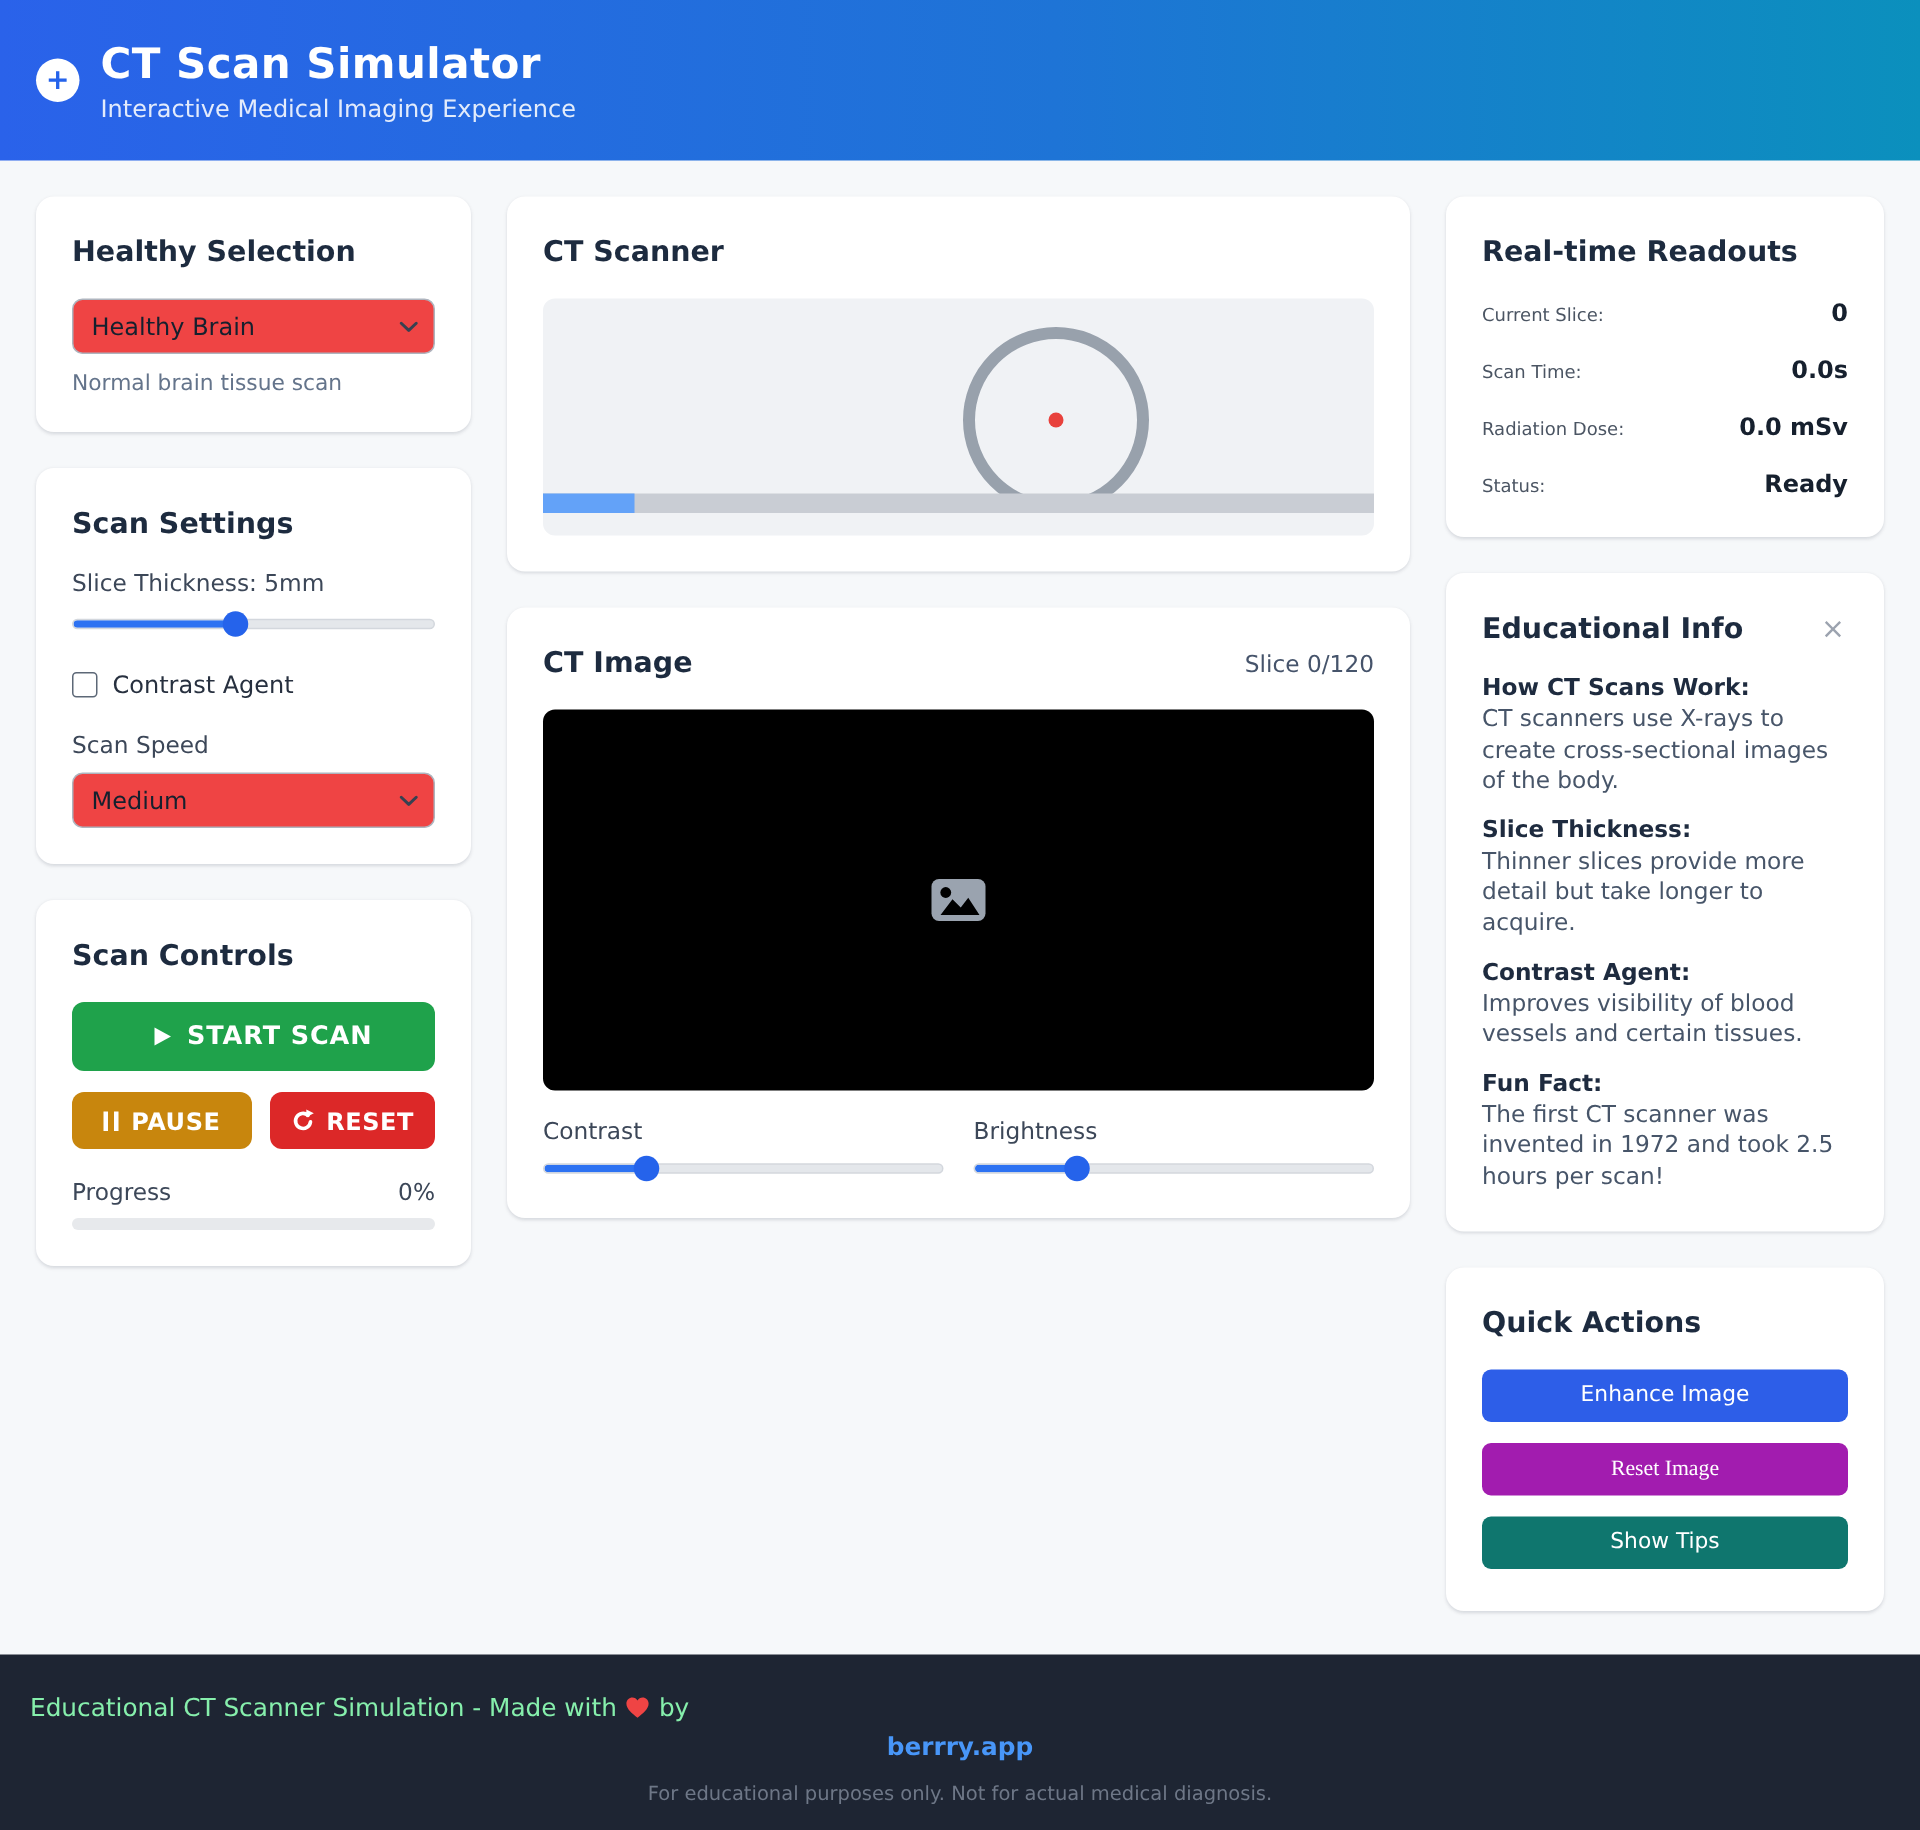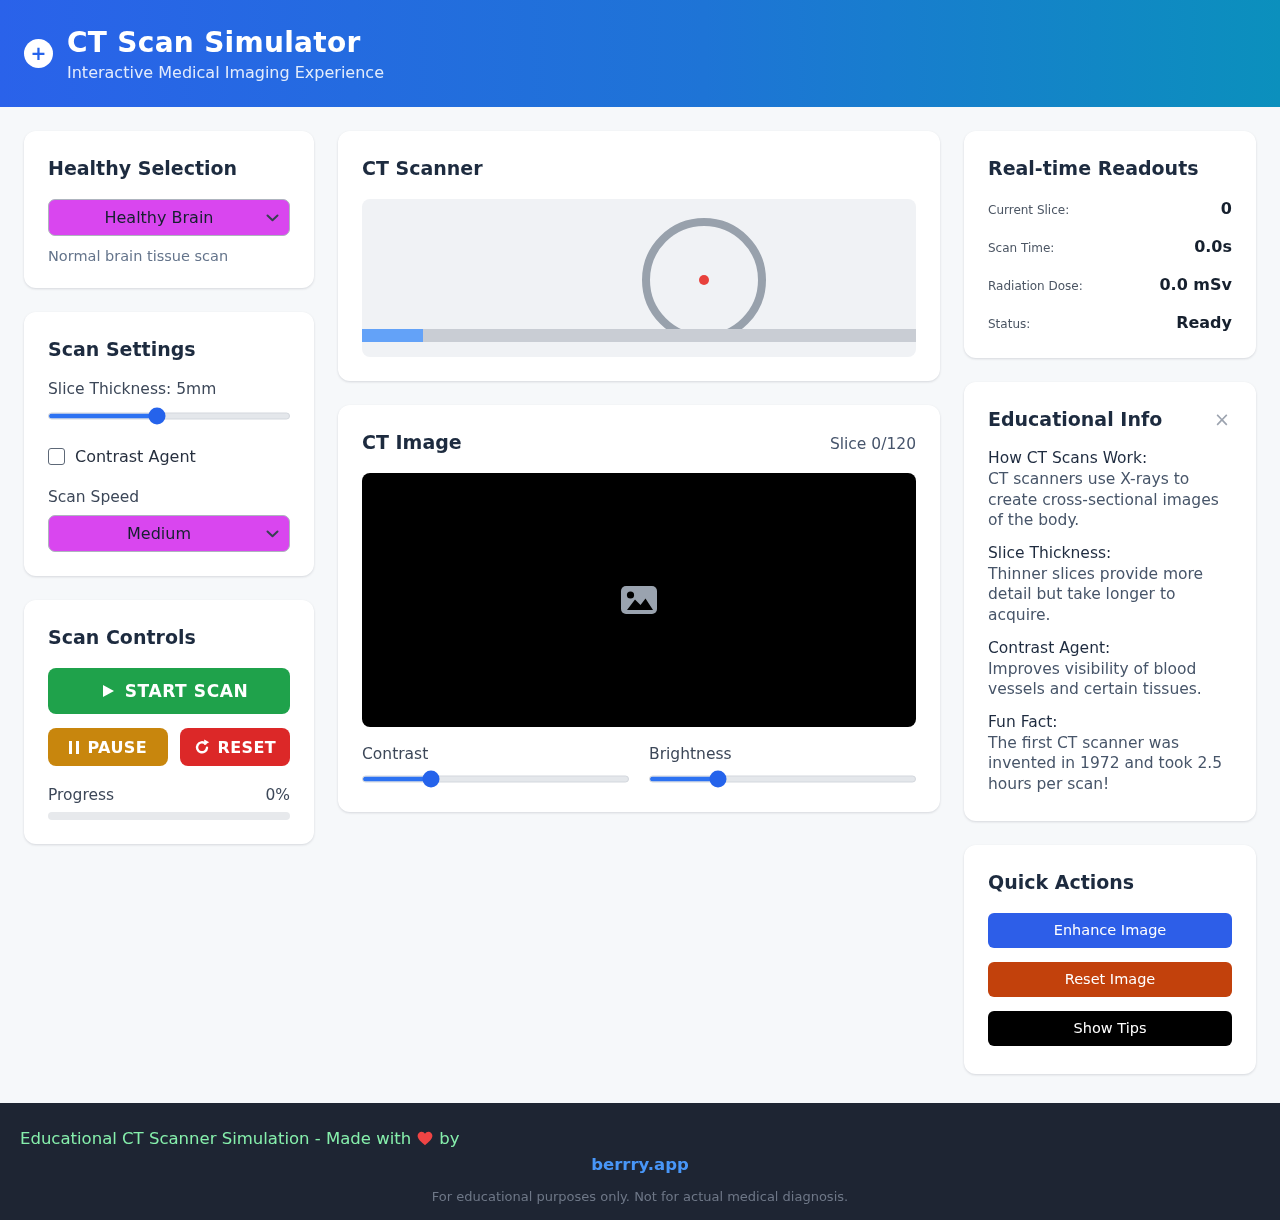--- a/index.html
+++ b/index.html
@@ -45,27 +45,26 @@
     box-shadow: 0 1px 3px rgba(16,24,40,.09), 0 1px 2px rgba(16,24,40,.05);
     padding: 26px 24px 24px;
   }
   .card-title { font-size: 19px; font-weight: 700; color: #1d2b3f; margin-bottom: 20px; }
 
   
   .select-wrap { position: relative; }
   select {
     width: 100%; height: 37px;
     -webkit-appearance: none; appearance: none;
-    background: #d946ef;
+    background: #ef4444;
     border: 1px solid #aeb4be;
     border-radius: 7px;
     padding: 0 32px 0 12px;
     font-size: 16px; color: #15202e;
     font-family: inherit;
-    text-align: center;
   }
   .select-chevron { position: absolute; right: 11px; top: 50%; transform: translateY(-50%); pointer-events: none; display: flex; }
 
   .muted-note { font-size: 14.5px; color: #64748b; margin-top: 12px; }
 
   
   .field-label { font-size: 15.5px; color: #3c4758; margin-bottom: 9px; }
   .slider { position: relative; height: 18px; cursor: pointer; }
   .slider-track {
     position: absolute; left: 0; right: 0; top: 50%; transform: translateY(-50%);
@@ -142,29 +141,29 @@
 
   
   .edu-head { display: flex; justify-content: space-between; align-items: flex-start; margin-bottom: 18px; }
   .edu-head .card-title { margin-bottom: 0; }
   .close-btn {
     background: none; border: none; cursor: pointer;
     color: #9ca3af; font-size: 19px; line-height: 1; padding: 2px; font-family: inherit;
   }
   .edu-section { margin-bottom: 13px; }
   .edu-section:last-child { margin-bottom: 2px; }
-  .edu-heading { font-size: 15.5px; font-weight: 400; color: #1e2b3f; margin-bottom: 2px; }
+  .edu-heading { font-size: 15.5px; font-weight: 700; color: #1e2b3f; margin-bottom: 2px; }
   .edu-body { font-size: 15.5px; color: #475569; line-height: 1.33; }
 
   
   .qa-btn { width: 100%; height: 35px; border-radius: 6px; font-size: 14.5px; margin-bottom: 14px; }
   .qa-btn:last-child { margin-bottom: 4px; }
   .qa-enhance { background: #2d5ee8; }
-  .qa-resetimg { background: #c2410c; }
-  .qa-tips { background: #000000; }
+  .qa-resetimg { background: #a21caf; font-family: Liberation Serif, serif; }
+  .qa-tips { background: #0f766e; }
 
   
   .app-footer {
     background: #1e2533; text-align: center;
     padding: 26px 20px 26px; height: 117px;
   }
   .footer-line1 { font-size: 16.5px; color: #86efac; display: flex; align-items: center; gap: 6px; }
   .footer-link { font-size: 16.5px; font-weight: 700; color: #4896f8; text-decoration: none; display: inline-block; margin-top: 7px; }
   .footer-disclaimer { font-size: 13px; color: #6e7787; margin-top: 15px; }
   .heart-icon { display: inline-flex; }

